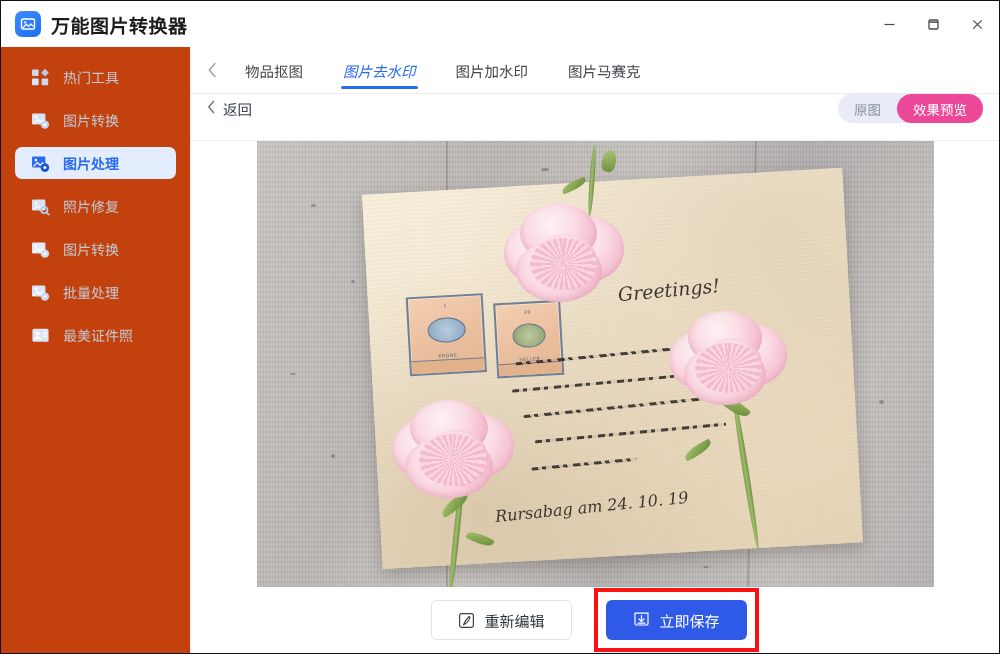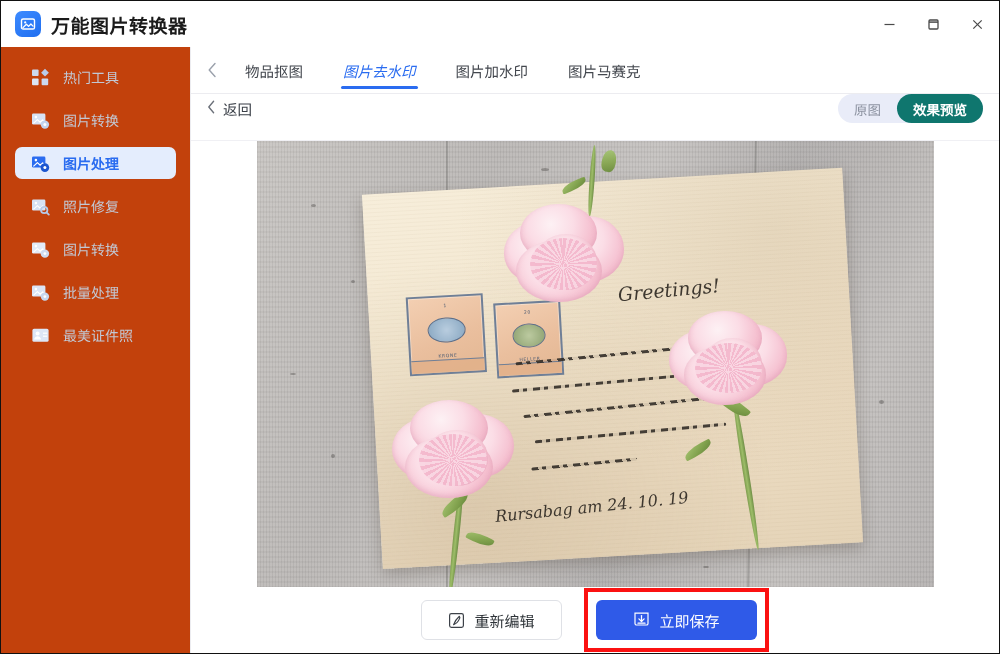--- a/index.html
+++ b/index.html
@@ -187,23 +187,23 @@
     height: 29px;
     padding: 0 16px;
     border-radius: 16px;
     display: flex;
     align-items: center;
     font-size: 13.5px;
     color: #8d93a1;
     white-space: nowrap;
   }
   .seg-item.active {
-    background: #0f766e;
+    background: #ec4899;
     color: #ffffff;
-    font-weight: bold;
+    font-weight: normal;
   }
 
   
   .canvas {
     flex: 1 1 auto;
     min-height: 0;
     background: #ffffff;
     display: flex;
     align-items: flex-start;
     justify-content: center;
@@ -375,21 +375,21 @@
     font-size: 15px;
     white-space: nowrap;
   }
   .btn-ghost {
     width: 141px;
     border: 1px solid #dfe1e6;
     background: #ffffff;
     color: #2f3439;
   }
   .btn-primary {
-    width: 161px;
+    width: 141px;
     background: #2f5ae8;
     color: #ffffff;
   }
   .save-wrap {
     position: relative;
     padding: 8px;
     border: 4px solid #fb1111;
     background: #ffffff;
   }
   .btn svg { display: block; }

